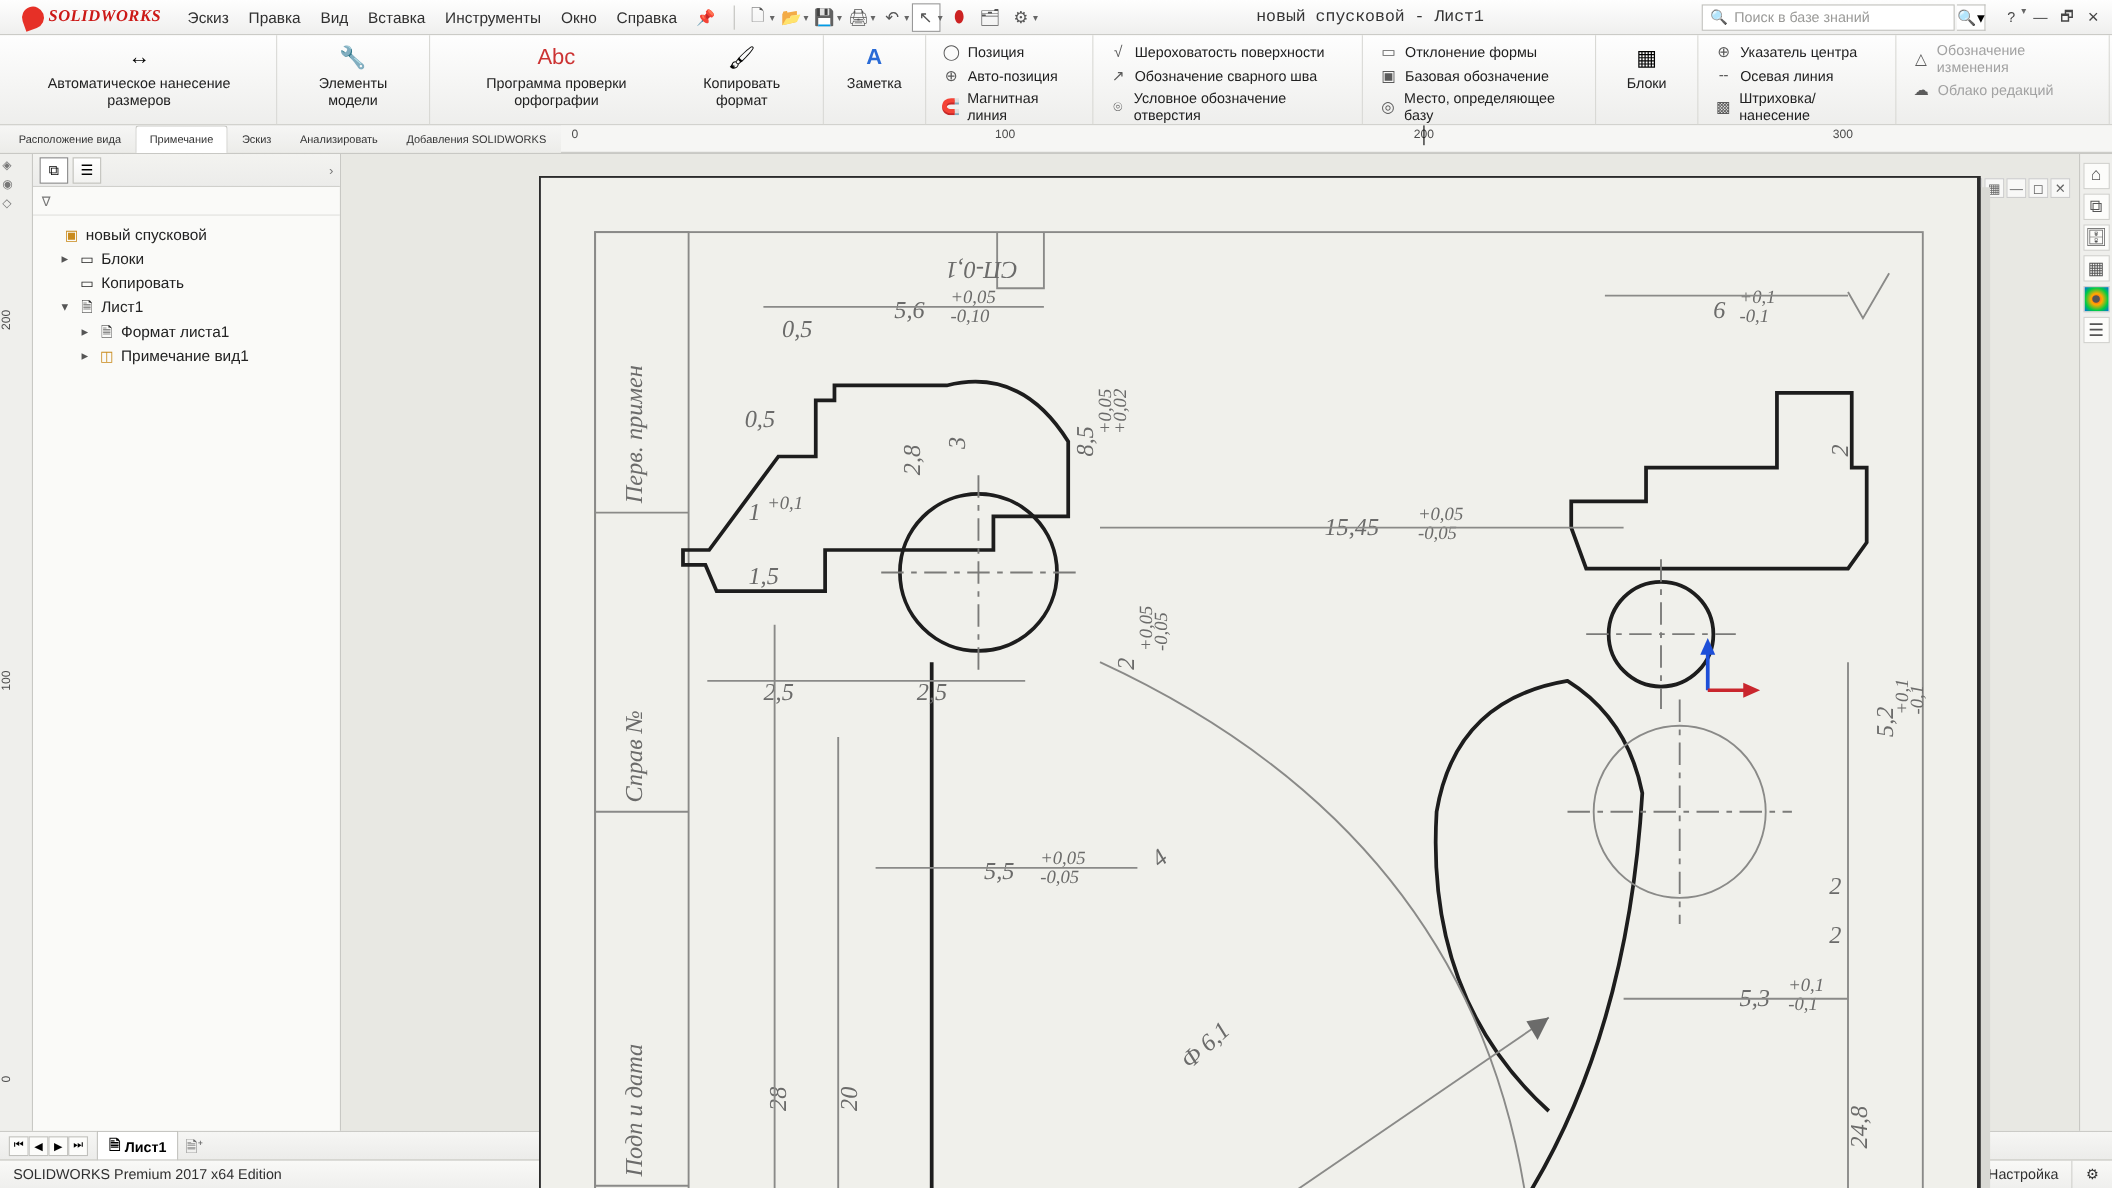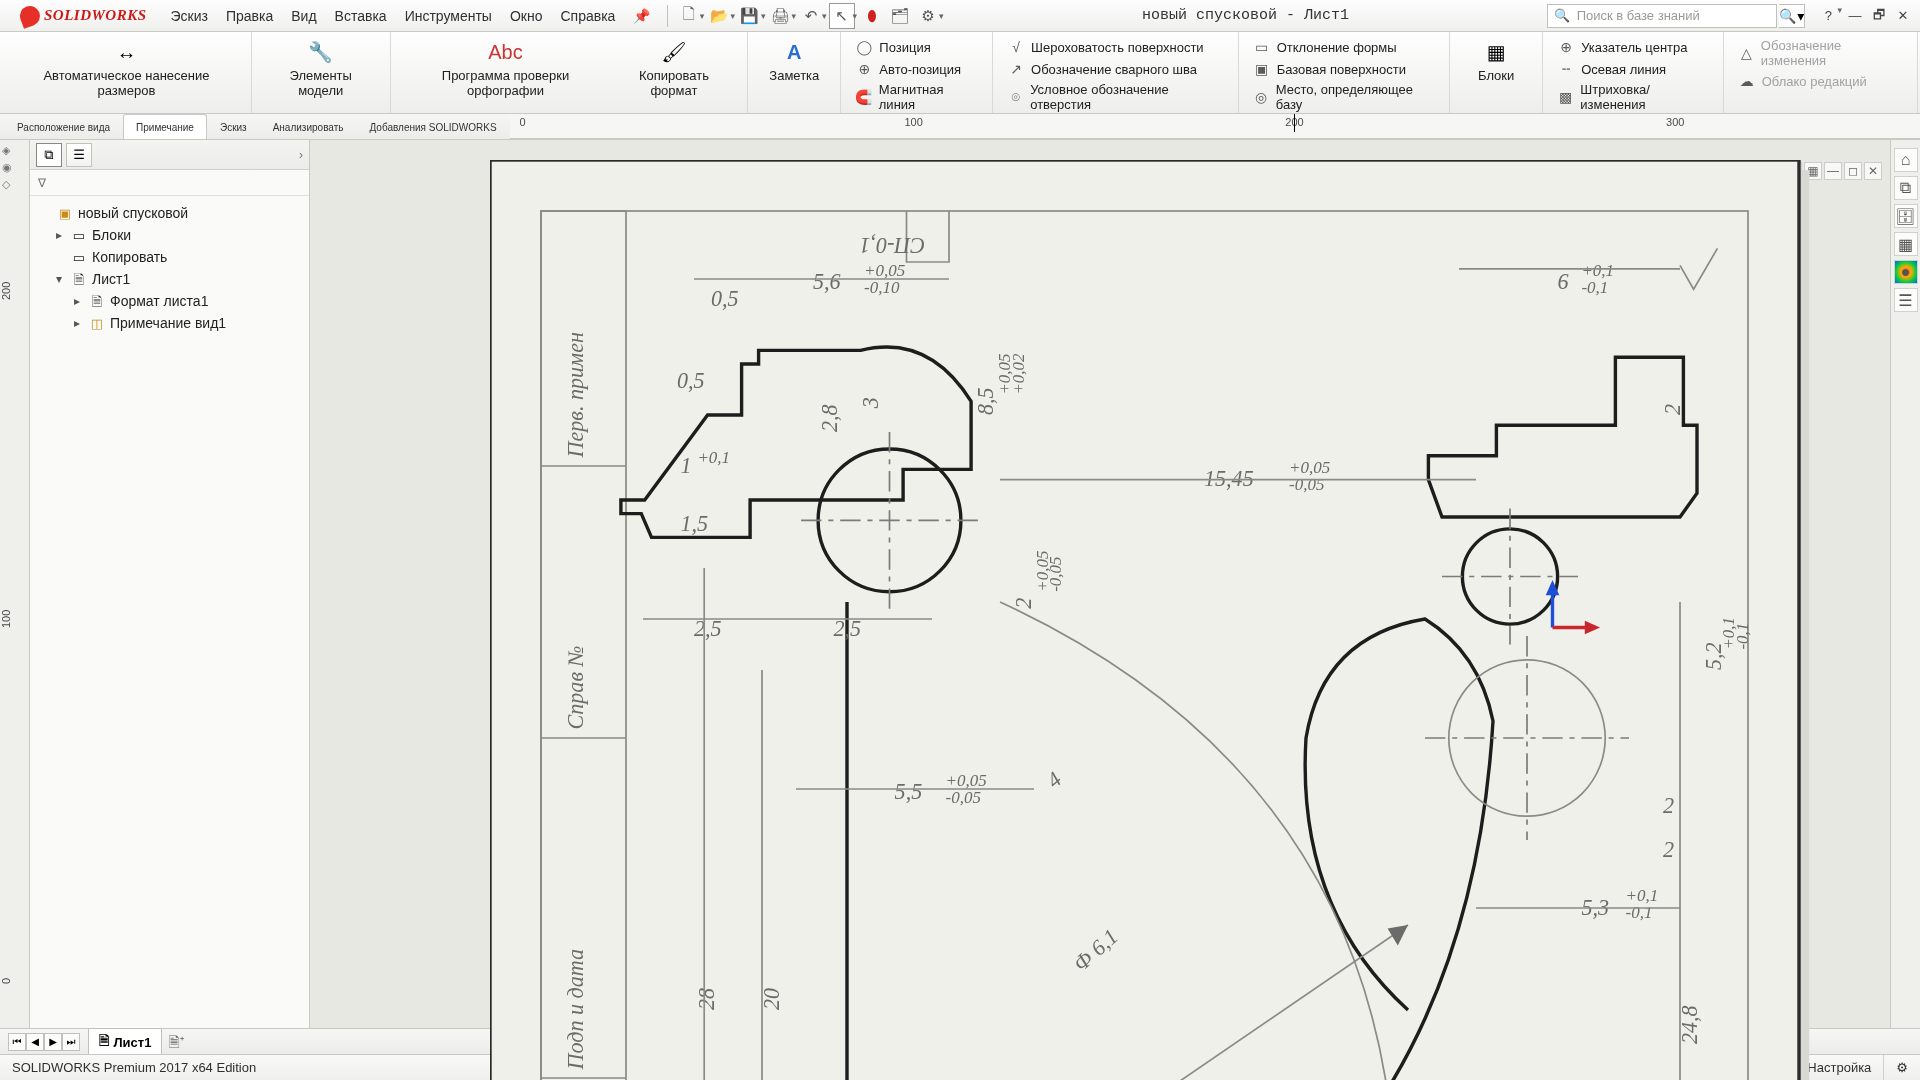--- a/index.html
+++ b/index.html
@@ -196,21 +196,21 @@
     </div>
   </div>
   <div class="rgroup">
     <div class="rstack">
       <div class="rrow">
           <span class="smlic">▭</span>
           <span>Отклонение формы</span>
         </div>
       <div class="rrow">
           <span class="smlic">▣</span>
-          <span>Базовая поверхности</span>
+          <span>Базовая обозначение</span>
         </div>
       <div class="rrow">
           <span class="smlic">◎</span>
           <span>Место, определяющее базу</span>
         </div>
     </div>
   </div>
   <div class="rgroup">
     <div class="rbig">
       <span class="ric">▦</span>
@@ -222,21 +222,21 @@
       <div class="rrow">
           <span class="smlic">⊕</span>
           <span>Указатель центра</span>
         </div>
       <div class="rrow">
           <span class="smlic">╌</span>
           <span>Осевая линия</span>
         </div>
       <div class="rrow">
           <span class="smlic">▩</span>
-          <span>Штриховка/изменения</span>
+          <span>Штриховка/нанесение</span>
         </div>
     </div>
   </div>
   <div class="rgroup">
     <div class="rstack">
       <div class="rrow disabled">
           <span class="smlic">△</span>
           <span>Обозначение изменения</span>
         </div>
       <div class="rrow disabled">

